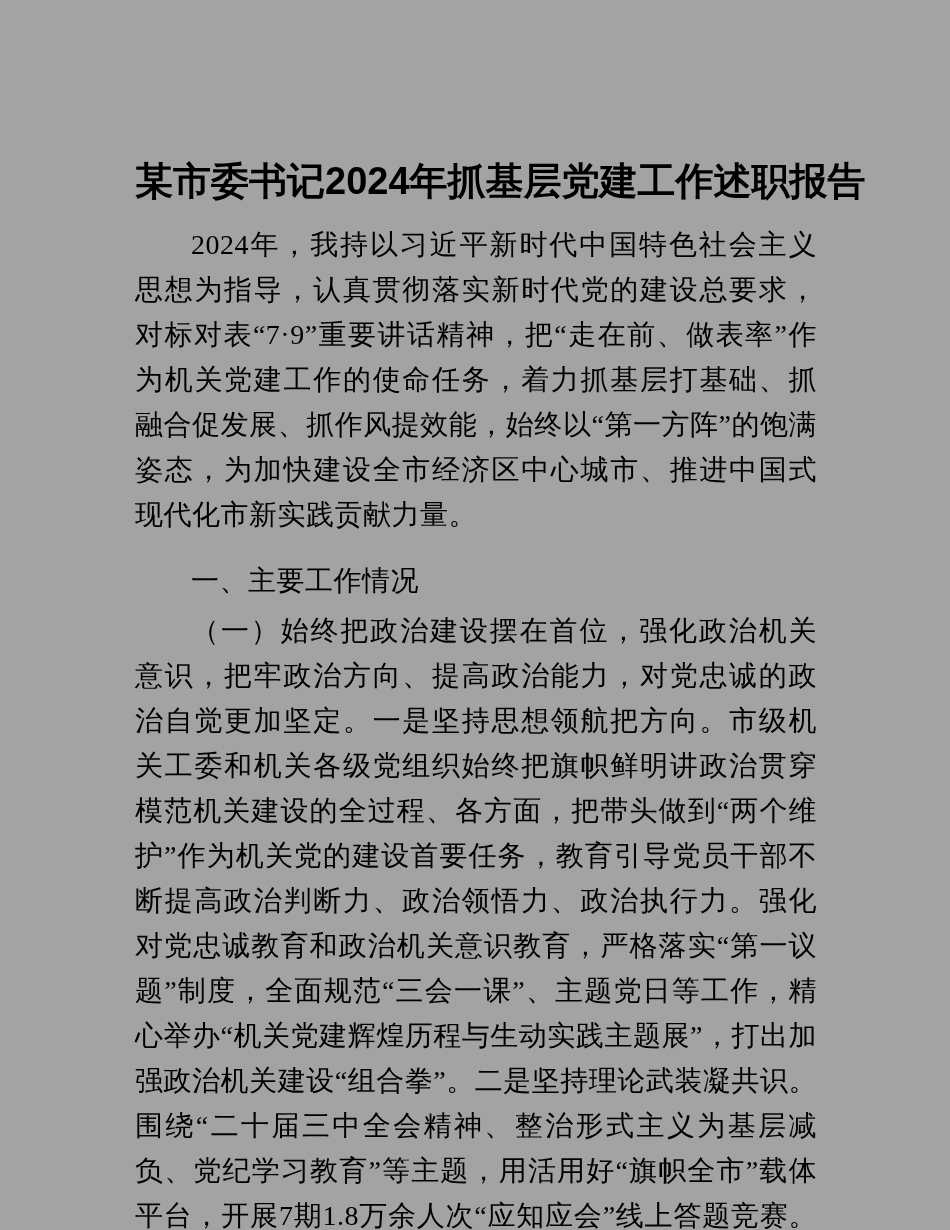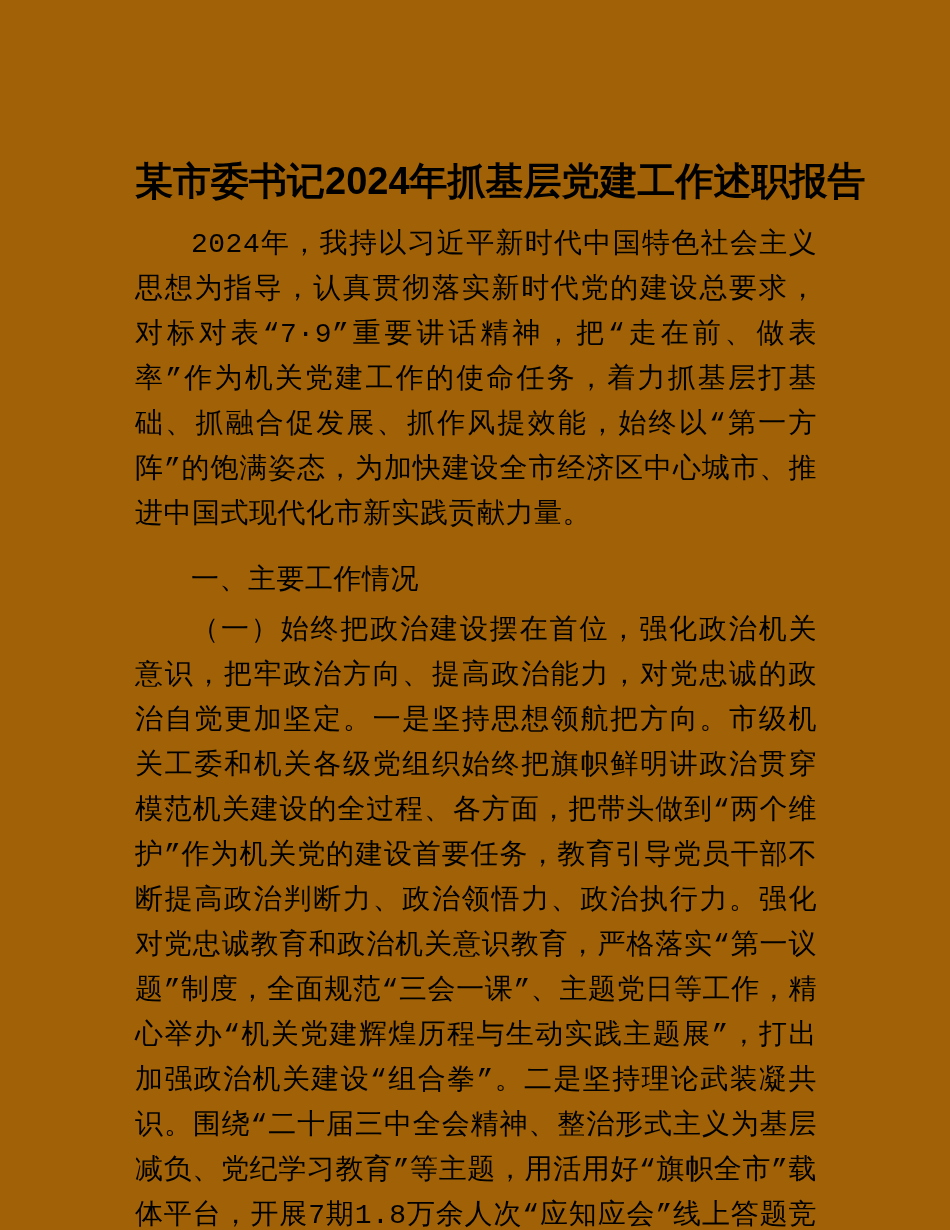--- a/index.html
+++ b/index.html
@@ -4,38 +4,38 @@
 <style>
   html, body {
     margin: 0;
     padding: 0;
     background: #ffffff;
   }
   .page {
     position: relative;
     width: 950px;
     height: 1230px;
-    background: #a16207;
+    background: #a3a3a3;
     box-sizing: border-box;
     padding: 156px 133px 0 135px;
     overflow: hidden;
     color: #000000;
   }
   .doc-title {
     font-family: "Liberation Sans", sans-serif;
     font-weight: bold;
     font-size: 38px;
     line-height: 50px;
     text-align: center;
     margin: 0 0 16px 0;
     color: #000000;
     white-space: nowrap;
   }
   .body-para {
-    font-family: Liberation Mono, monospace;
+    font-family: Liberation Serif, serif;
     font-weight: normal;
     font-size: 28px;
     line-height: 45px;
     color: #000000;
     text-align: justify;
     text-justify: inter-ideograph;
     text-indent: 2em;
     margin: 0;
     letter-spacing: 0.5px;
   }

